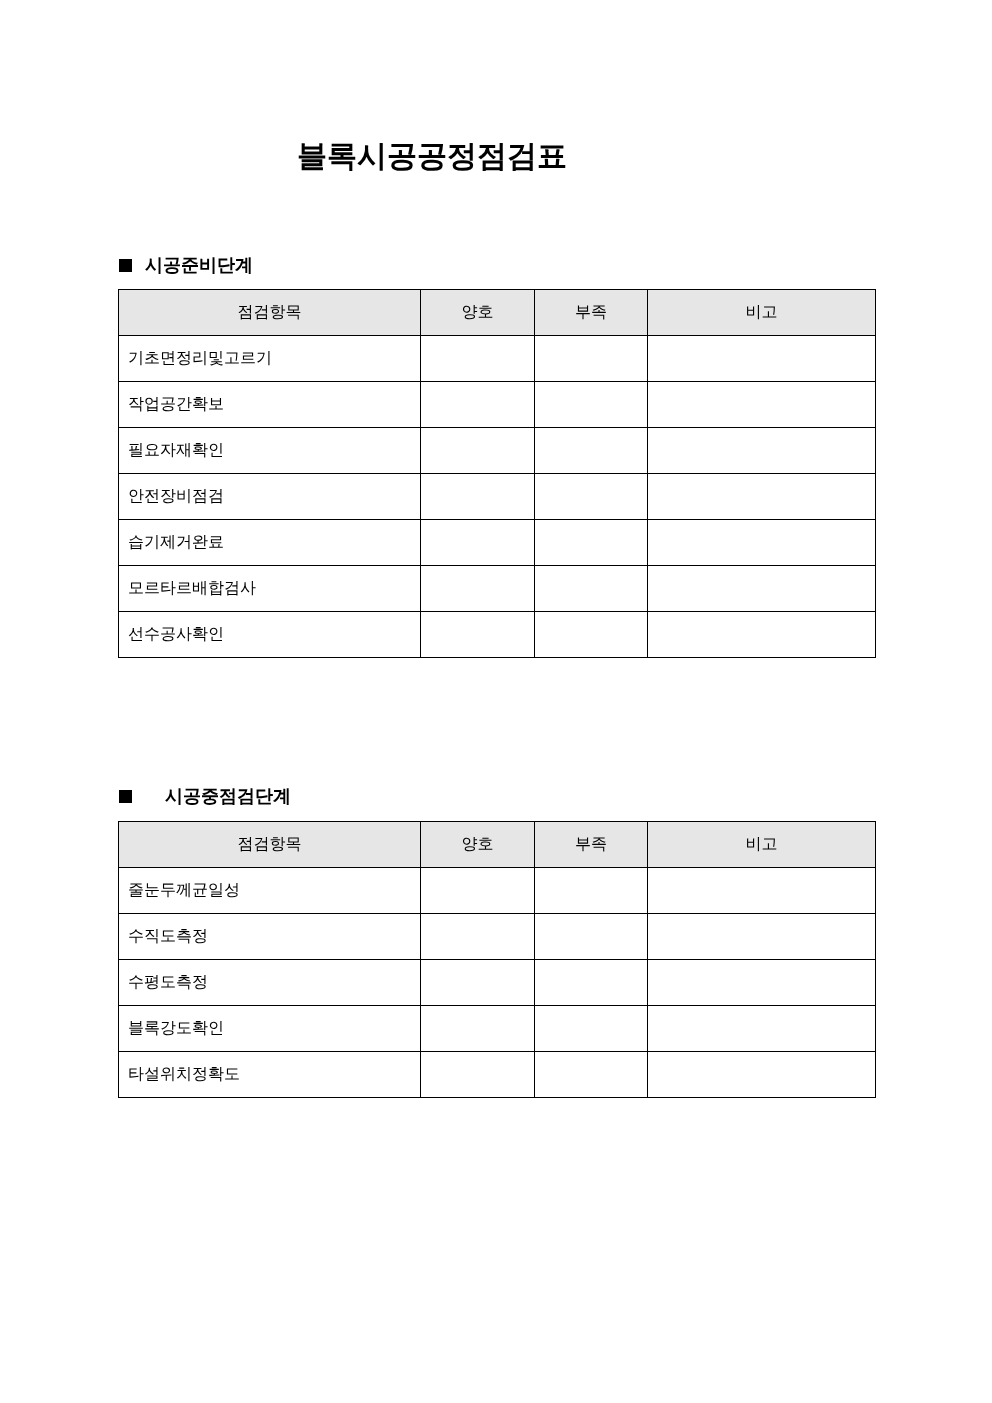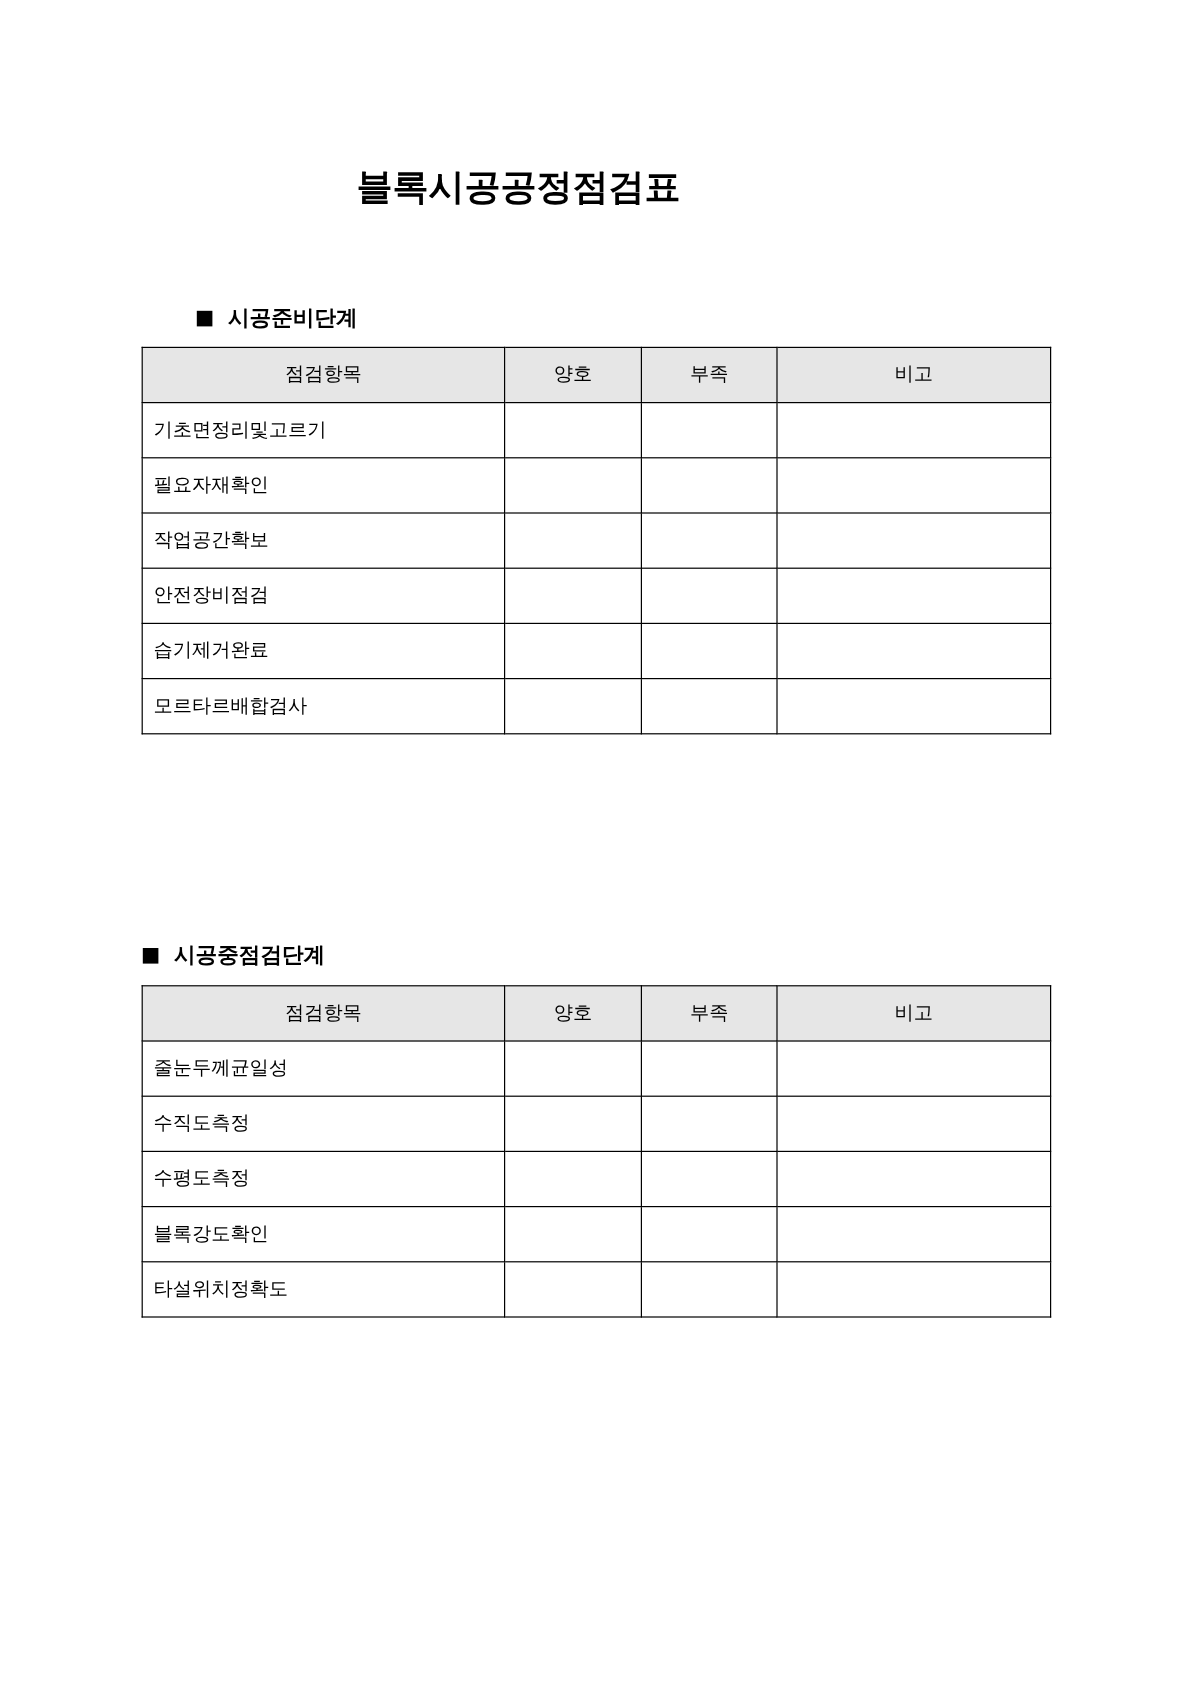--- a/index.html
+++ b/index.html
@@ -65,21 +65,21 @@
   col.c1 { width: 302px; }
   col.c2 { width: 114px; }
   col.c3 { width: 113px; }
   col.c4 { width: 228px; }
 </style>
 </head>
 <body>
 
 <div class="page-title">블록시공공정점검표</div>
 
-<div class="section-heading" style="top:253px;margin-left:45px;">
+<div class="section-heading" style="top:253px;">
   <span class="square"></span>
   <span>시공준비단계</span>
 </div>
 
 <table class="checklist" style="top:289px;">
   <colgroup>
       <col class="c1">
       <col class="c2">
       <col class="c3">
       <col class="c4">
@@ -93,27 +93,27 @@
     </tr>
   </thead>
   <tbody>
     <tr>
       <td class="item">기초면정리및고르기</td>
       <td></td>
       <td></td>
       <td></td>
     </tr>
     <tr>
-      <td class="item">필요자재확인</td>
+      <td class="item">작업공간확보</td>
       <td></td>
       <td></td>
       <td></td>
     </tr>
     <tr>
-      <td class="item">작업공간확보</td>
+      <td class="item">필요자재확인</td>
       <td></td>
       <td></td>
       <td></td>
     </tr>
     <tr>
       <td class="item">안전장비점검</td>
       <td></td>
       <td></td>
       <td></td>
     </tr>
@@ -122,24 +122,30 @@
       <td></td>
       <td></td>
       <td></td>
     </tr>
     <tr>
       <td class="item">모르타르배합검사</td>
       <td></td>
       <td></td>
       <td></td>
     </tr>
+    <tr>
+      <td class="item">선수공사확인</td>
+      <td></td>
+      <td></td>
+      <td></td>
+    </tr>
   </tbody>
 </table>
 
-<div class="section-heading" style="top:784px;">
+<div class="section-heading" style="top:784px;gap:20px;">
   <span class="square"></span>
   <span>시공중점검단계</span>
 </div>
 
 <table class="checklist" style="top:821px;">
   <colgroup>
       <col class="c1">
       <col class="c2">
       <col class="c3">
       <col class="c4">

